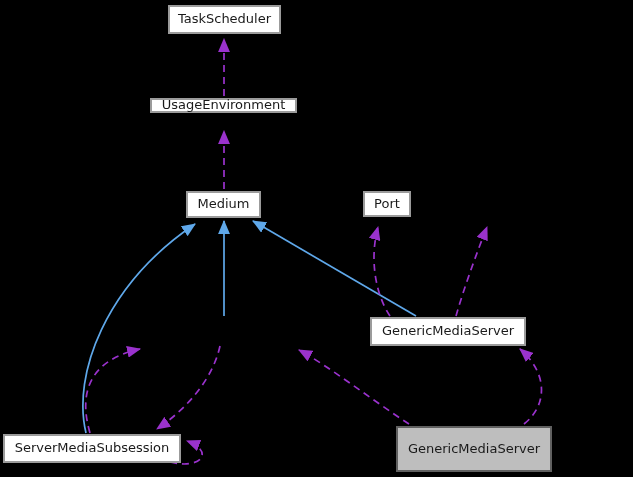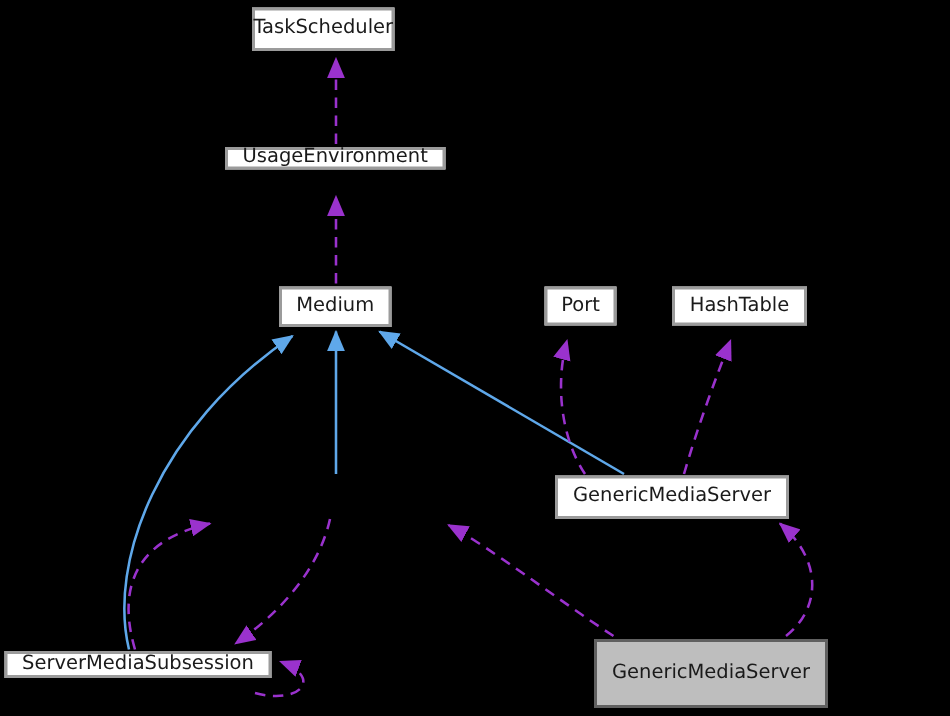--- a/index.html
+++ b/index.html
@@ -49,46 +49,43 @@
 
     <path class="edge-usage" d="M90,433 C78,392 90,360 140,349" marker-end="url(#arrow-purple)"></path>
     <path class="edge-usage" d="M220,346 C213,378 188,408 157,429" marker-end="url(#arrow-purple)"></path>
 
     <path class="edge-usage" d="M409,424 C372,400 327,365 299,350" marker-end="url(#arrow-purple)"></path>
     <path class="edge-usage" d="M524,424 C547,406 549,374 520,349" marker-end="url(#arrow-purple)"></path>
 
     <path class="edge-usage" d="M170,462 C200,470 216,452 187,441" marker-end="url(#arrow-purple)"></path>
   </svg>
 
-  <div class="node" style="left:168px;top:5px;width:95px;height:29px">
+  <div class="node" style="left:168px;top:5px;width:113px;height:29px">
     <span>TaskScheduler</span>
   </div>
 
   <div class="node" style="left:150px;top:98px;width:147px;height:15px">
     <span>UsageEnvironment</span>
   </div>
 
   <div class="node" style="left:186px;top:191px;width:75px;height:27px">
     <span>Medium</span>
   </div>
 
   <div class="node" style="left:363px;top:191px;width:48px;height:26px">
     <span>Port</span>
   </div>
 
-  <div class="node" style="left:448px;top:191px;width:90px;height:26px">
-    <span>HashTable</span>
-  </div>
 
 
   <div class="node" style="left:370px;top:317px;width:156px;height:29px">
     <span>GenericMediaServer</span>
   </div>
 
-  <div class="node" style="left:3px;top:434px;width:178px;height:18px">
+  <div class="node" style="left:3px;top:434px;width:178px;height:29px">
     <span>ServerMediaSubsession</span>
   </div>
 
   <div class="node highlight" style="left:396px;top:426px;width:156px;height:46px">
     <span>GenericMediaServer</span>
   </div>
 
 </div>
 
 </body></html>

